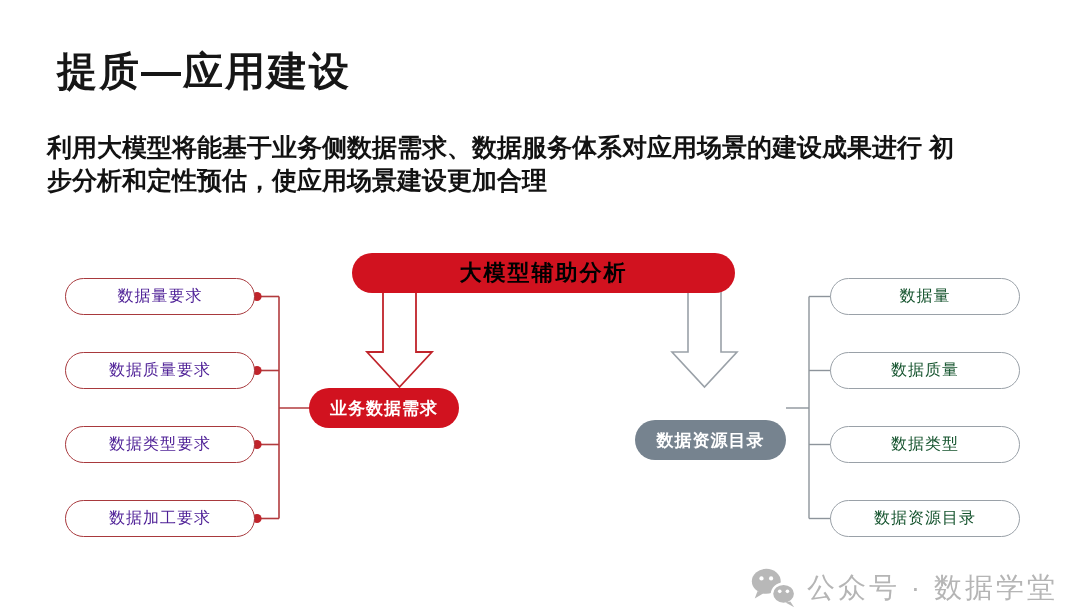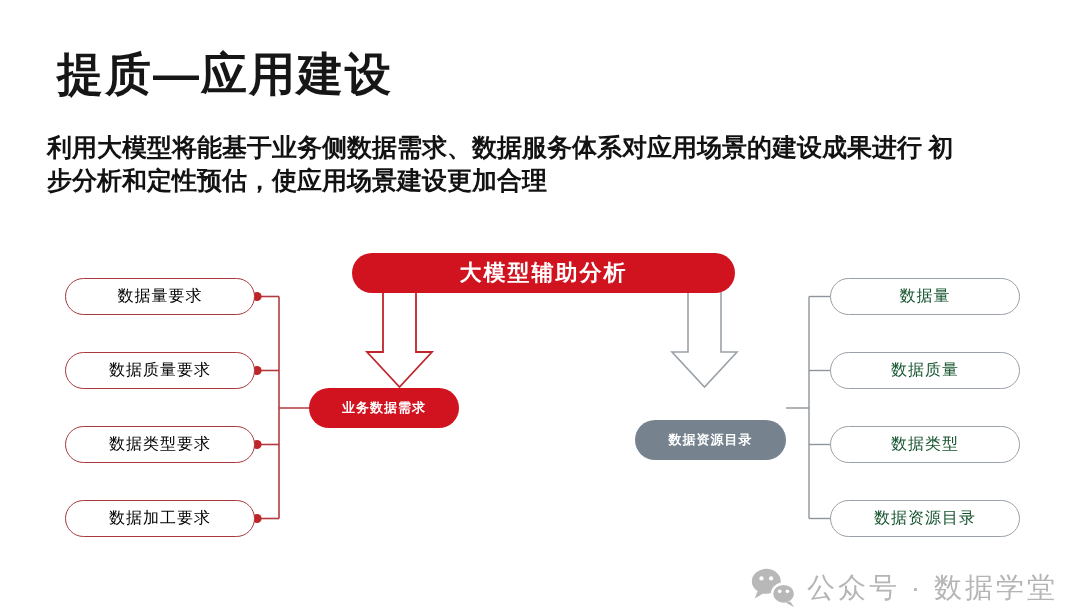--- a/index.html
+++ b/index.html
@@ -2,44 +2,44 @@
 <html><head>
 <meta charset="utf-8">
 <style>
   html,body { margin:0; padding:0; background:#fff; }
   .stage {
     position:relative; width:1080px; height:608px; background:#ffffff;
     overflow:hidden; font-family:"Liberation Sans", sans-serif;
   }
   .title {
     position:absolute; left:57px; top:44px;
-    font-size:46px; font-weight:700; color:#161616; letter-spacing:2px;
+    font-size:40px; font-weight:700; color:#161616; letter-spacing:2px;
   }
   .subtitle {
     position:absolute; left:47px; top:131px; width:925px;
-    font-size:25px; line-height:33px; font-weight:700; color:#121212;font-family:Liberation Serif, serif;
+    font-size:25px; line-height:33px; font-weight:700; color:#121212;
   }
   svg.wires { position:absolute; left:0; top:0; z-index:1; }
   .node {
     position:absolute; z-index:2; display:flex; align-items:center; justify-content:center;
     box-sizing:border-box; white-space:nowrap;
   }
   .root-box {
     left:352px; top:253px; width:383px; height:40px;
     background:#d1121f; border-radius:20px;
-    color:#ffffff; font-size:22px; font-weight:700; letter-spacing:2px;
+    color:#000000; font-size:22px; font-weight:700; letter-spacing:2px;
   }
-  .hub { height:40px; top:388px; border-radius:20px; color:#fff; font-size:13px; font-weight:700; letter-spacing:1px; }
+  .hub { height:40px; top:388px; border-radius:20px; color:#fff; font-size:17px; font-weight:700; letter-spacing:1px; }
   .hub-left  { left:309px; width:150px; background:#d1121f; }
   .hub-right { left:635px; width:151px; background:#76838f;margin-top:32px; }
   .pill {
     width:190px; height:37px; background:#ffffff; border-radius:18.5px;
     font-size:16px; letter-spacing:1px;
   }
-  .pill-left  { left:65px;  border:1.6px solid #a8393d; color:#000000; }
+  .pill-left  { left:65px;  border:1.6px solid #a8393d; color:#4c1d95; }
   .pill-right { left:830px; border:1.4px solid #9aa1a8; color:#14532d; }
   .row0 { top:278px; } .row1 { top:352px; } .row2 { top:426px; } .row3 { top:500px; }
   .watermark {
     position:absolute; left:748px; top:565px; z-index:2;
     display:flex; align-items:center; gap:9px;
   }
   .watermark .wm-text {
     color:#b5b5b5; font-size:28px; letter-spacing:3px; font-weight:400;
   }
 </style>

